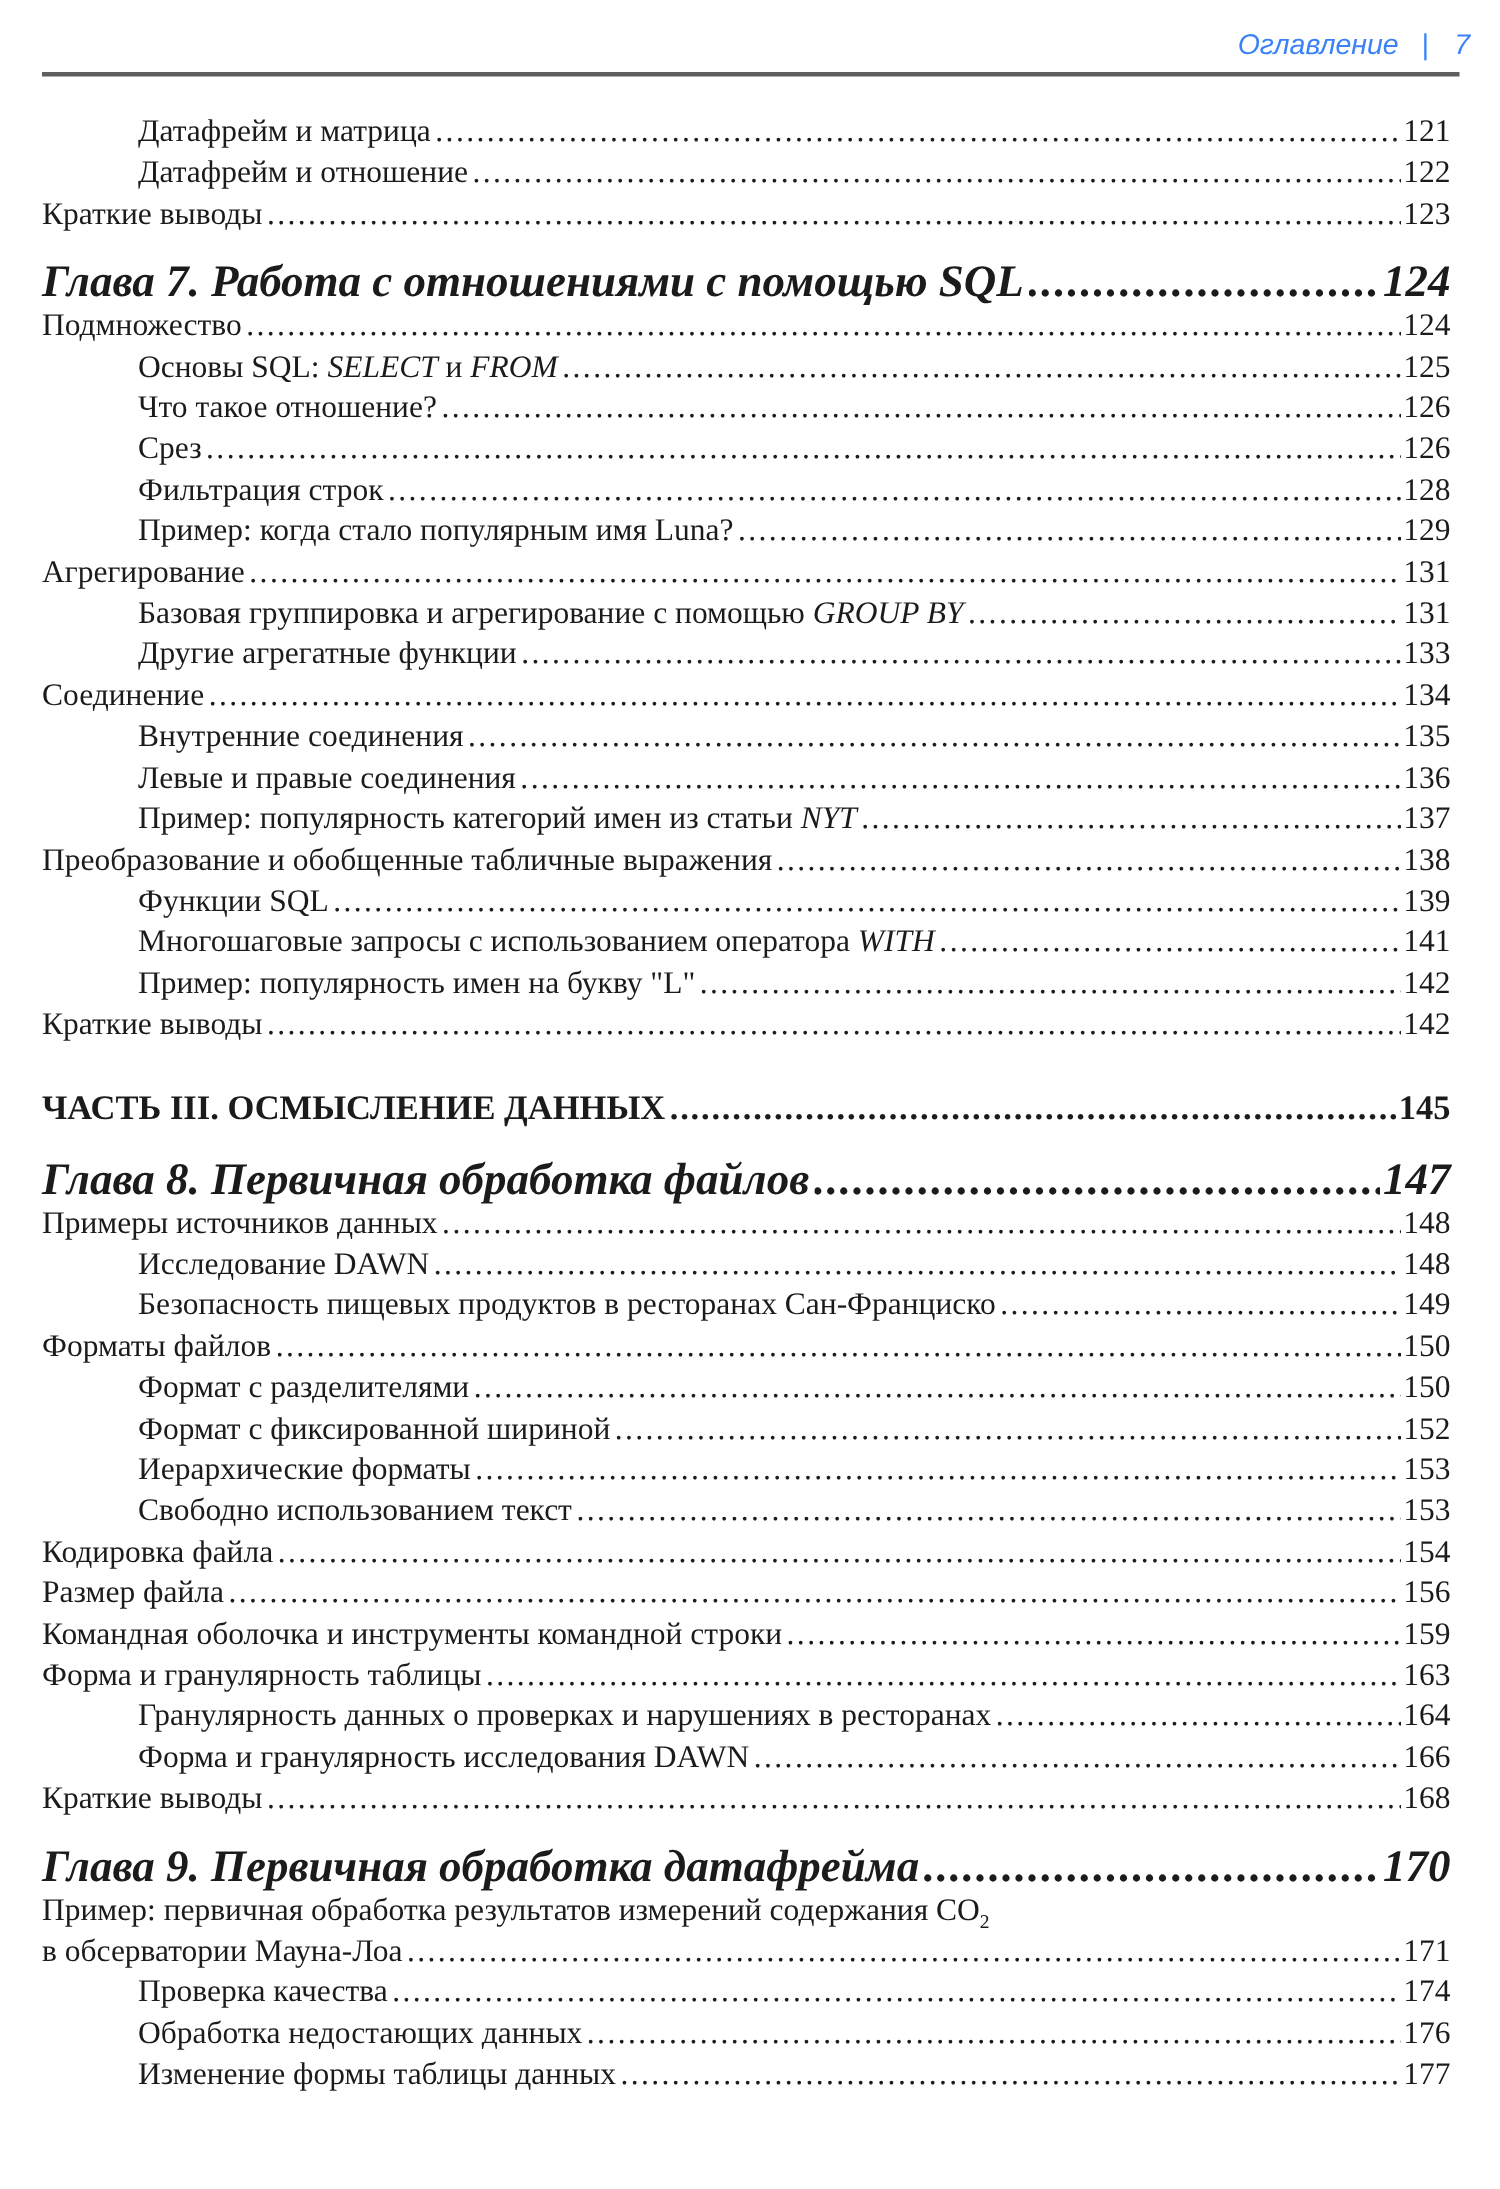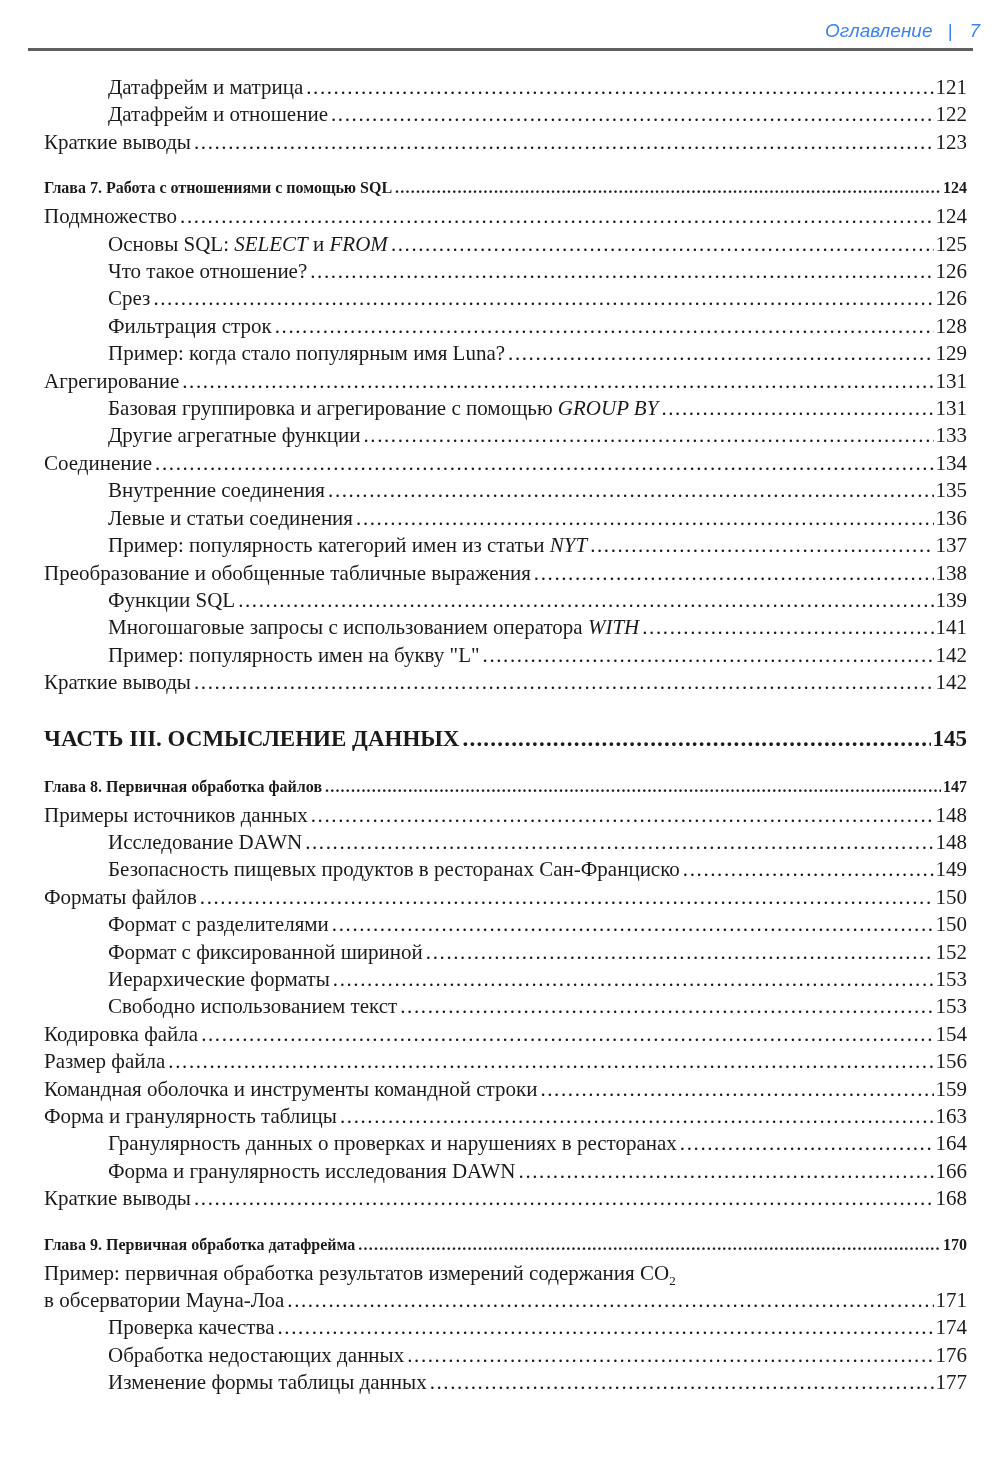--- a/index.html
+++ b/index.html
@@ -27,35 +27,36 @@
   }
   .hdr-sep{display:inline-block;margin:0 17px 0 15px;}
   .rule{
     margin:6px 27px 0 28px;
     border:0;
     border-top:3px solid var(--rule-color);
     height:0;
   }
   
   .toc{
-    margin:23px 33px 0 44px; 
+    margin:23px 33px 0 28px; 
   }
   .row{
     display:flex;
     align-items:baseline;
     font-size:21px;
     line-height:27.4px;
     white-space:nowrap;
   }
   .row.level2{padding-left:64px;}
   .row.chapter{
     font-weight:bold;
-    font-size:16px;
+    font-size:30px;
     line-height:30px;
     margin-top:17px;
+    font-style:italic;
   }
   .row.part{
     font-weight:bold;
     font-size:23px;
     line-height:32px;
     margin-top:26px;
     justify-content:flex-end;
   }
   .row .title{flex:0 0 auto;}
   .row .it{font-style:italic;}
@@ -153,21 +154,21 @@
       <span class="title"><span>Соединение</span></span>
       <span class="leader"></span>
       <span class="pagenum">134</span>
     </div>
     <div class="row entry level2">
       <span class="title"><span>Внутренние соединения</span></span>
       <span class="leader"></span>
       <span class="pagenum">135</span>
     </div>
     <div class="row entry level2">
-      <span class="title"><span>Левые и статьи соединения</span></span>
+      <span class="title"><span>Левые и правые соединения</span></span>
       <span class="leader"></span>
       <span class="pagenum">136</span>
     </div>
     <div class="row entry level2">
       <span class="title"><span>Пример: популярность категорий имен из статьи </span><span class="it">NYT</span></span>
       <span class="leader"></span>
       <span class="pagenum">137</span>
     </div>
     <div class="row entry">
       <span class="title"><span>Преобразование и обобщенные табличные выражения</span></span>

